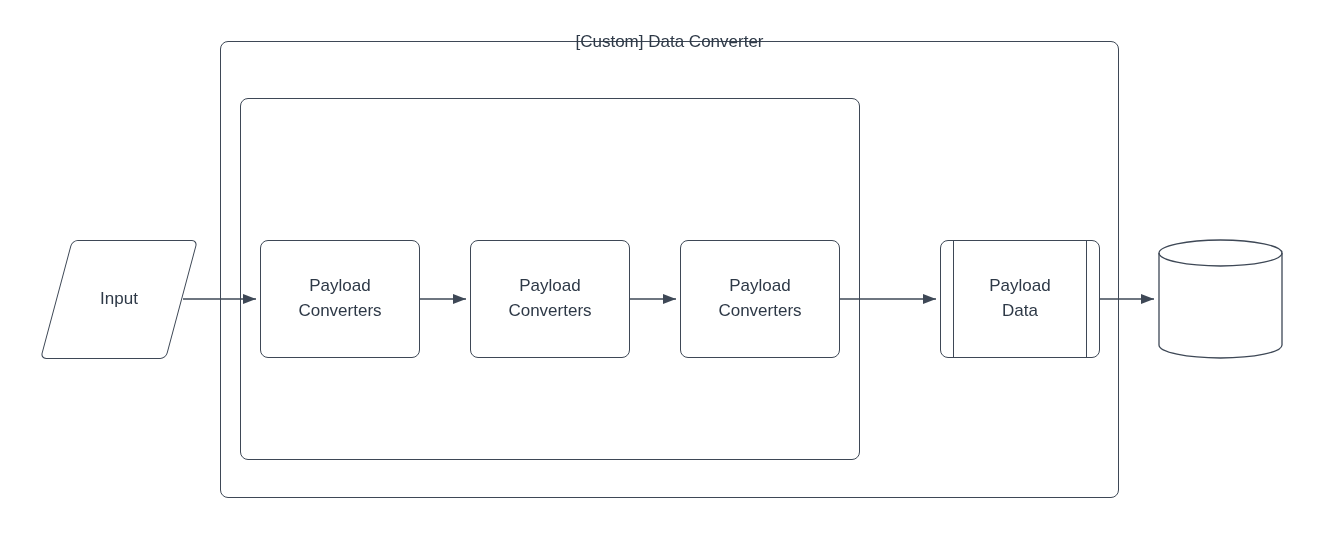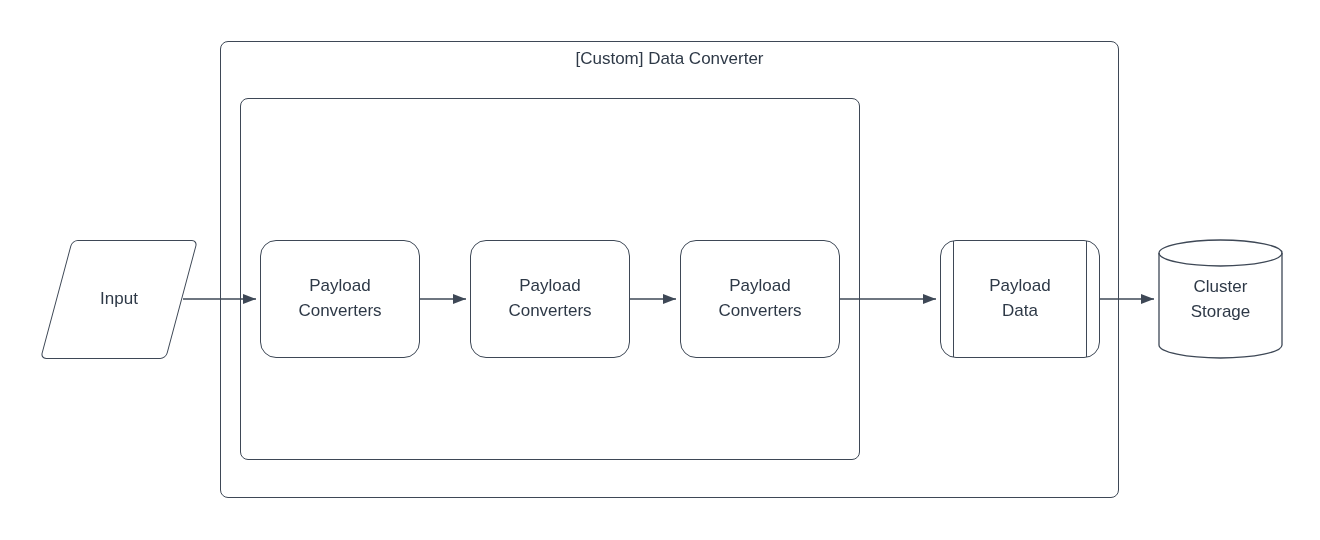--- a/index.html
+++ b/index.html
@@ -31,21 +31,21 @@
     position: absolute;
     text-align: center;
     font-size: 17px;
     line-height: 24px;
     color: var(--text);
     white-space: nowrap;
   }
   .node {
     position: absolute;
     border: 1px solid var(--stroke);
-    border-radius: 16px;
+    border-radius: 8px;
     background: var(--bg);
     box-sizing: border-box;
     display: flex;
     align-items: center;
     justify-content: center;
     text-align: center;
     font-size: 17px;
     line-height: 1.45;
     color: var(--text);
   }
@@ -90,21 +90,21 @@
     height: 540px;
     pointer-events: none;
   }
 </style>
 </head>
 <body>
 
 <div id="canvas">
 
   <div class="container" style="left:220px; top:41px; width:899px; height:457px;"></div>
-  <div class="container-title" style="left:220px; top:47px; width:899px;text-align:center;">[Custom] Data Converter</div>
+  <div class="container-title" style="left:220px; top:30px; width:899px;text-align:center;">[Custom] Data Converter</div>
 
   <div class="container" style="left:240px; top:98px; width:620px; height:362px;"></div>
 
   <div class="parallelogram"></div>
   <div class="shape-label" style="left:40px; top:240px; width:158px; height:119px;">
     <span>Input</span>
   </div>
 
   <div class="node" style="left:260px; top:240px; width:160px; height:118px;">
     <div class="label">
@@ -146,20 +146,14 @@
       <path d="M1159,253 A61.5,13 0 0 0 1282,253" fill="none" stroke="#3e4856" stroke-width="1.3"></path>
     </g>
 
     <line x1="183" y1="299" x2="256" y2="299" stroke="#3e4856" stroke-width="1.4" marker-end="url(#arrowhead)"></line>
     <line x1="420" y1="299" x2="466" y2="299" stroke="#3e4856" stroke-width="1.4" marker-end="url(#arrowhead)"></line>
     <line x1="630" y1="299" x2="676" y2="299" stroke="#3e4856" stroke-width="1.4" marker-end="url(#arrowhead)"></line>
     <line x1="840" y1="299" x2="936" y2="299" stroke="#3e4856" stroke-width="1.4" marker-end="url(#arrowhead)"></line>
     <line x1="1100" y1="299" x2="1154" y2="299" stroke="#3e4856" stroke-width="1.4" marker-end="url(#arrowhead)"></line>
   </svg>
 
-  <div class="shape-label" style="left:1159px; top:245px; width:123px; height:110px;">
-    <div>
-      <span>Cluster</span>
-      <span>Storage</span>
-    </div>
-  </div>
 
 </div>
 
 </body></html>

